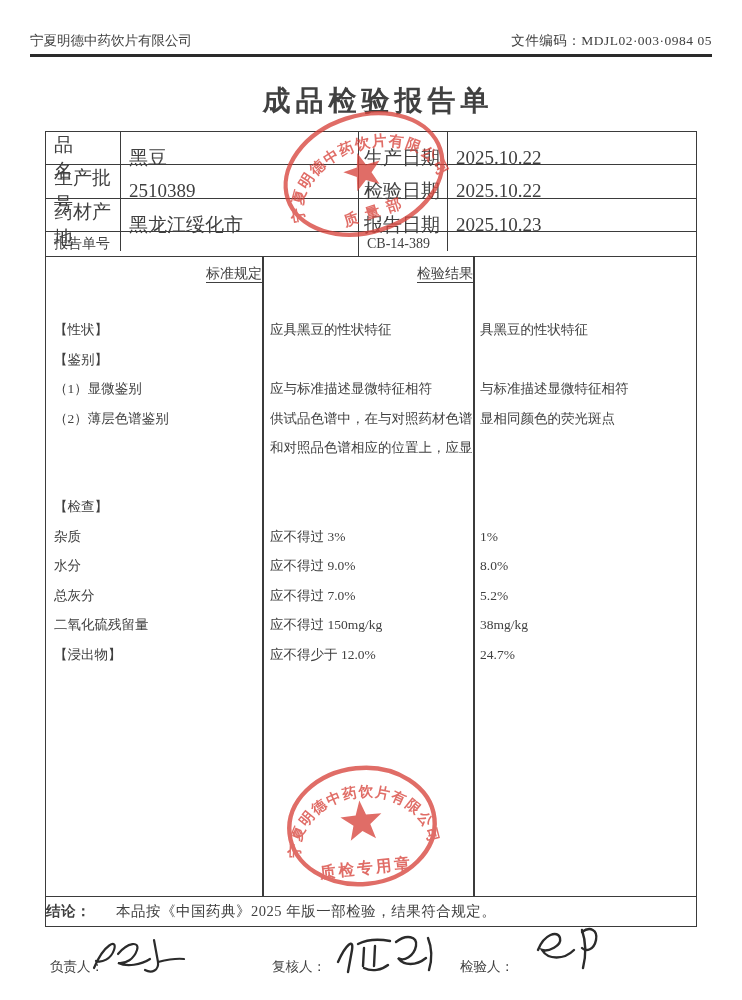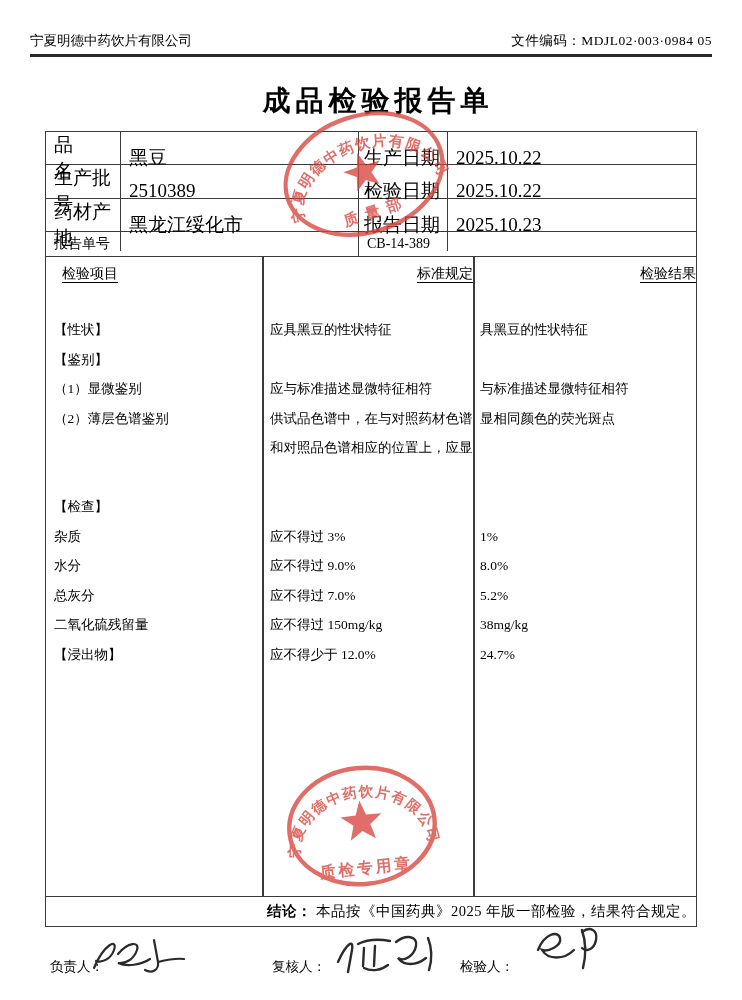--- a/index.html
+++ b/index.html
@@ -1,18 +1,18 @@
 <!DOCTYPE html>
 <html><head>
 <meta charset="utf-8">
 <style>
   html,body{margin:0;padding:0;background:#e8e8e8;}
   .page{
     position:relative;width:742px;height:1000px;background:#ffffff;
-    font-family:"Liberation Serif","DejaVu Serif",serif;color:#000000;
+    font-family:"Liberation Serif","DejaVu Serif",serif;color:#404040;
     overflow:hidden;margin:0 auto;
   }
   
   .doc-header{position:absolute;left:30px;top:24px;width:682px;height:26px;
     display:flex;justify-content:space-between;align-items:flex-end;
     border-bottom:3px solid #2a2a2a;padding-bottom:4px;font-size:13.5px;}
   .doc-header .code{letter-spacing:.5px;}
   .title{position:absolute;left:7px;top:82px;width:742px;text-align:center;
     font-size:28px;font-weight:bold;letter-spacing:5px;margin:0;}
   
@@ -38,21 +38,21 @@
   .res-headers .h1{padding-left:16px;}
   .res-headers .h2,.res-headers .h3{text-align:right;}
   .res-rows{position:absolute;top:58px;left:0;right:0;}
   .res-row{display:grid;grid-template-columns:216px 211px 1fr;height:29.5px;
     line-height:29.5px;white-space:nowrap;}
   .res-row .c1{padding-left:8px;}
   .res-row .c2{padding-left:8px;}
   .res-row .c3{padding-left:7px;}
   
   .conclusion{border-top:1px solid #3b3b3b;height:29px;display:flex;
-    align-items:center;justify-content:flex-end;font-size:14.5px;letter-spacing:.5px;}
+    align-items:center;justify-content:flex-start;font-size:14.5px;letter-spacing:.5px;gap:21px;}
   .conclusion .lbl{font-weight:bold;margin-right:4px;}
   
   .sign-label{position:absolute;font-size:13.5px;}
   .sig-svg{position:absolute;}
   
   .stamp{position:absolute;pointer-events:none;opacity:.78;}
   .stamp-top{left:278px;top:111px;transform:rotate(-18deg);}
   .stamp-bottom{left:283px;top:763px;transform:rotate(-6deg);}
 </style>
 </head>
@@ -90,21 +90,20 @@
     <div class="report-row">
       <div class="lbl">报告单号</div>
       <div class="val">CB-14-389</div>
     </div>
 
     <div class="results">
       <div class="v-div d1"></div>
       <div class="v-div d2"></div>
 
       <div class="res-headers">
-        <span class="h1">检验项目</span>
         <span class="h2">标准规定</span>
         <span class="h3">检验结果</span>
       </div>
 
       <div class="res-rows">
         <div class="res-row">
             <div class="c1">【性状】</div>
             <div class="c2">应具黑豆的性状特征</div>
             <div class="c3">具黑豆的性状特征</div>
           </div>

